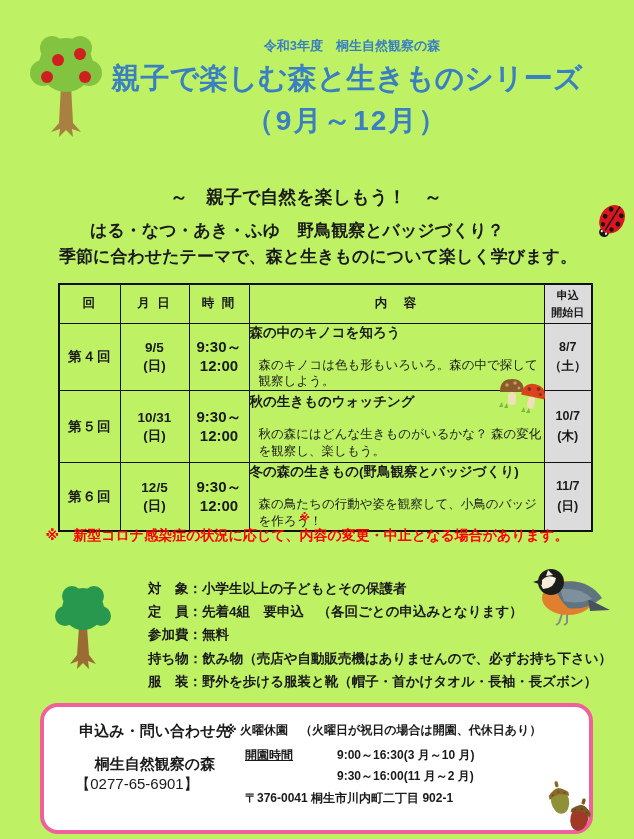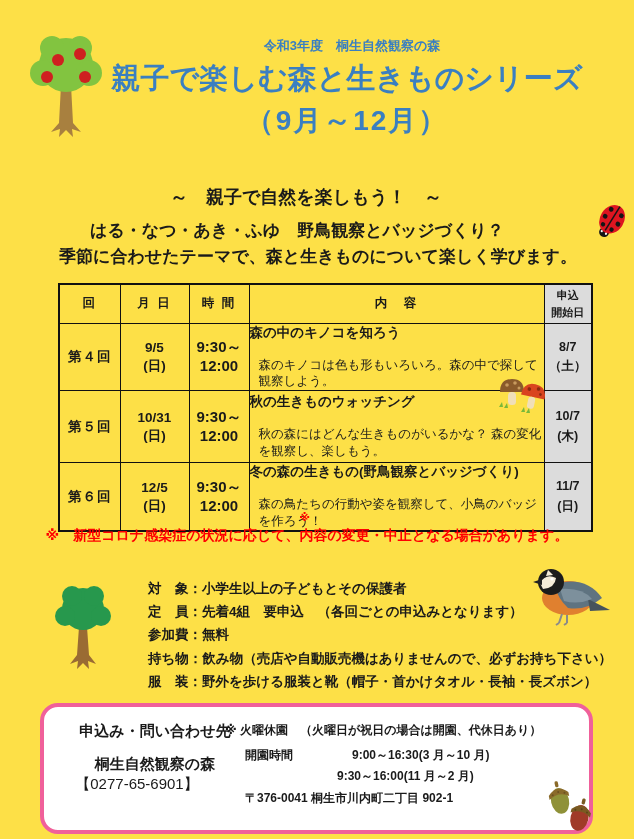--- a/index.html
+++ b/index.html
@@ -1,16 +1,16 @@
 <!DOCTYPE html>
 <html><head>
 <meta charset="utf-8">
 <style>
   html,body{margin:0;padding:0;background:#fff;}
-  .page{position:relative;width:634px;height:839px;background:#fde047;overflow:hidden;
+  .page{position:relative;width:634px;height:839px;background:#bef264;overflow:hidden;
         font-family:"Liberation Sans","DejaVu Sans",sans-serif;color:#1a1a1a;}
   .abs{position:absolute;}
 
   
   .year-line{top:37px;left:70px;right:0;text-align:center;color:#3a7fc1;font-weight:bold;font-size:13px;}
   .main-title{top:59px;left:60px;right:0;text-align:center;color:#3a7fc1;font-weight:bold;font-size:29px;letter-spacing:0px;}
   .main-title2{top:102px;left:60px;right:0;text-align:center;color:#3a7fc1;font-weight:bold;font-size:28px;letter-spacing:2px;}
 
   
   .catchphrase{top:185px;left:0;right:30px;text-align:center;font-weight:bold;font-size:18px;padding-left:8px;}
@@ -42,21 +42,21 @@
   .details{top:577px;left:148px;width:430px;font-size:13.5px;font-weight:bold;}
   .details .dline{height:23.2px;line-height:23.2px;white-space:nowrap;}
 
   
   .contact-box{top:703px;left:40px;width:545px;height:123px;border:4px solid #f0609a;border-radius:18px;background:#fff;}
   .cb-heading{top:722px;left:55px;width:200px;text-align:center;font-weight:bold;font-size:15px;}
   .cb-facility{top:755px;left:55px;width:200px;text-align:center;font-weight:bold;font-size:15px;}
   .cb-phone{top:775px;left:37px;width:200px;text-align:center;font-weight:normal;font-size:15px;}
   .cb-closed{top:722px;left:225px;font-weight:bold;font-size:12px;white-space:nowrap;}
   .cb-hours1{top:747px;left:245px;font-weight:bold;font-size:12px;white-space:nowrap;}
-  .cb-hours1 .hlabel{display:inline-block;width:107px;}
+  .cb-hours1 .hlabel{display:inline-block;width:92px;text-decoration:underline;}
   .cb-hours2{top:768px;left:337px;font-weight:bold;font-size:12px;white-space:nowrap;}
   .cb-address{top:790px;left:245px;font-weight:bold;font-size:12px;white-space:nowrap;}
 
   
   .apple-tree{top:33px;left:28px;}
   .ladybug{top:201px;left:593px;}
   .mushrooms{top:374px;left:497px;z-index:3;}
   .info-tree{top:583px;left:52px;}
   .bird{top:565px;left:526px;}
   .acorns{top:774px;left:543px;z-index:4;}

